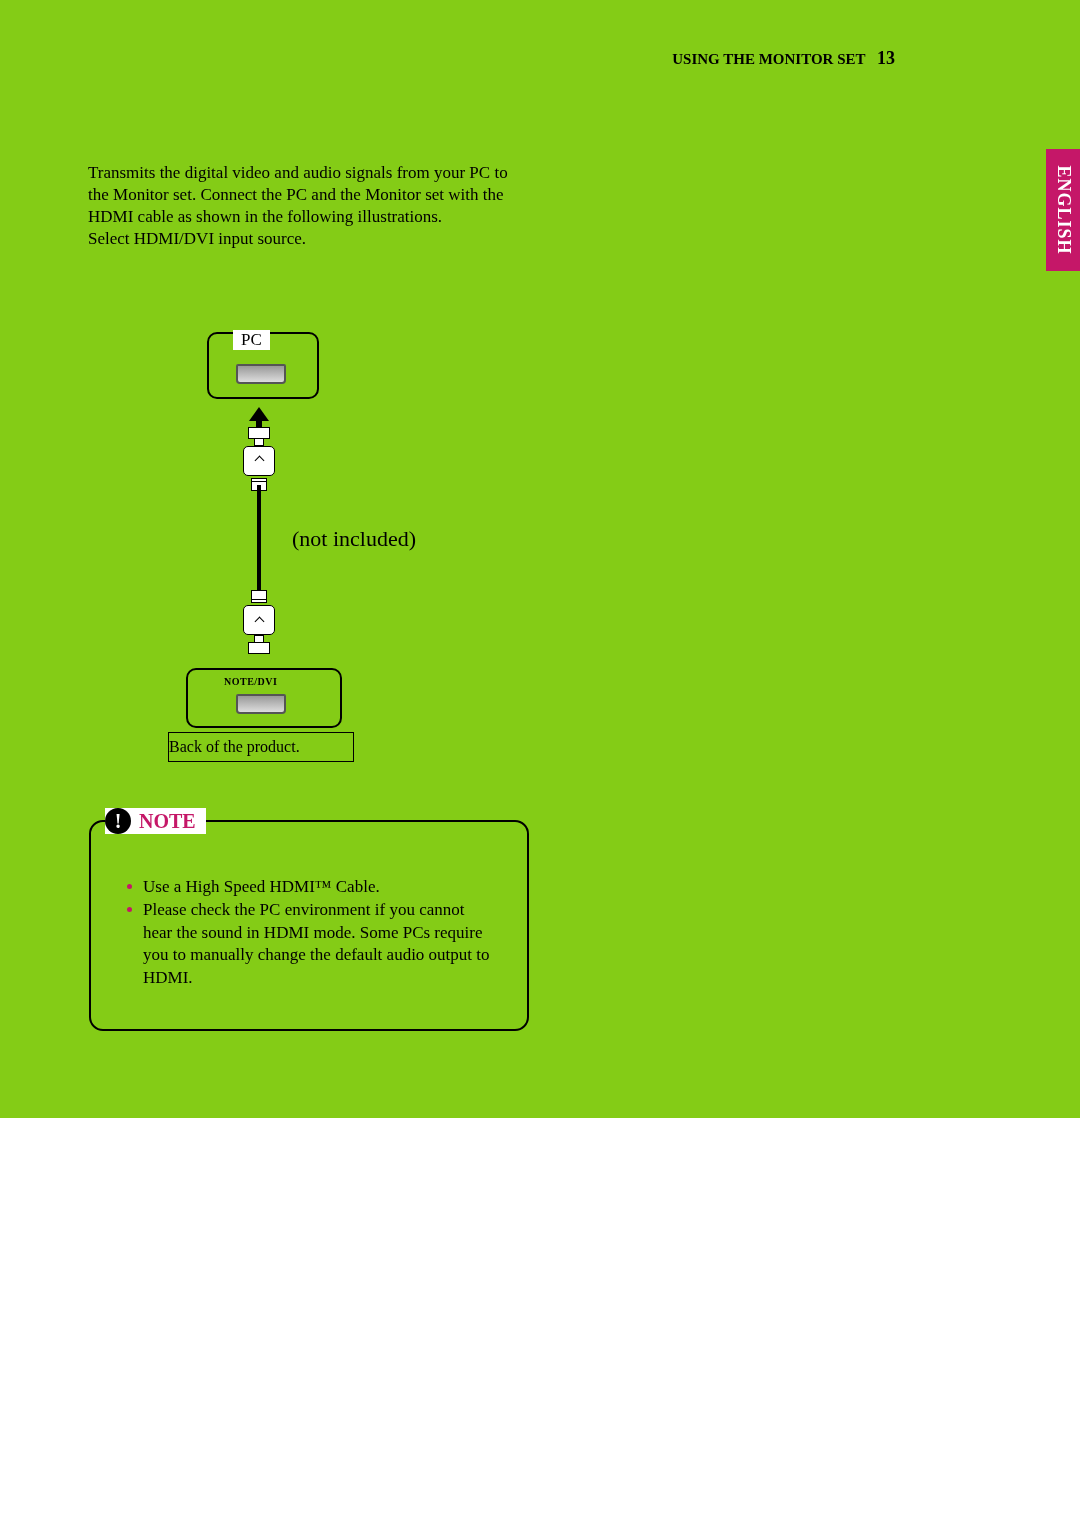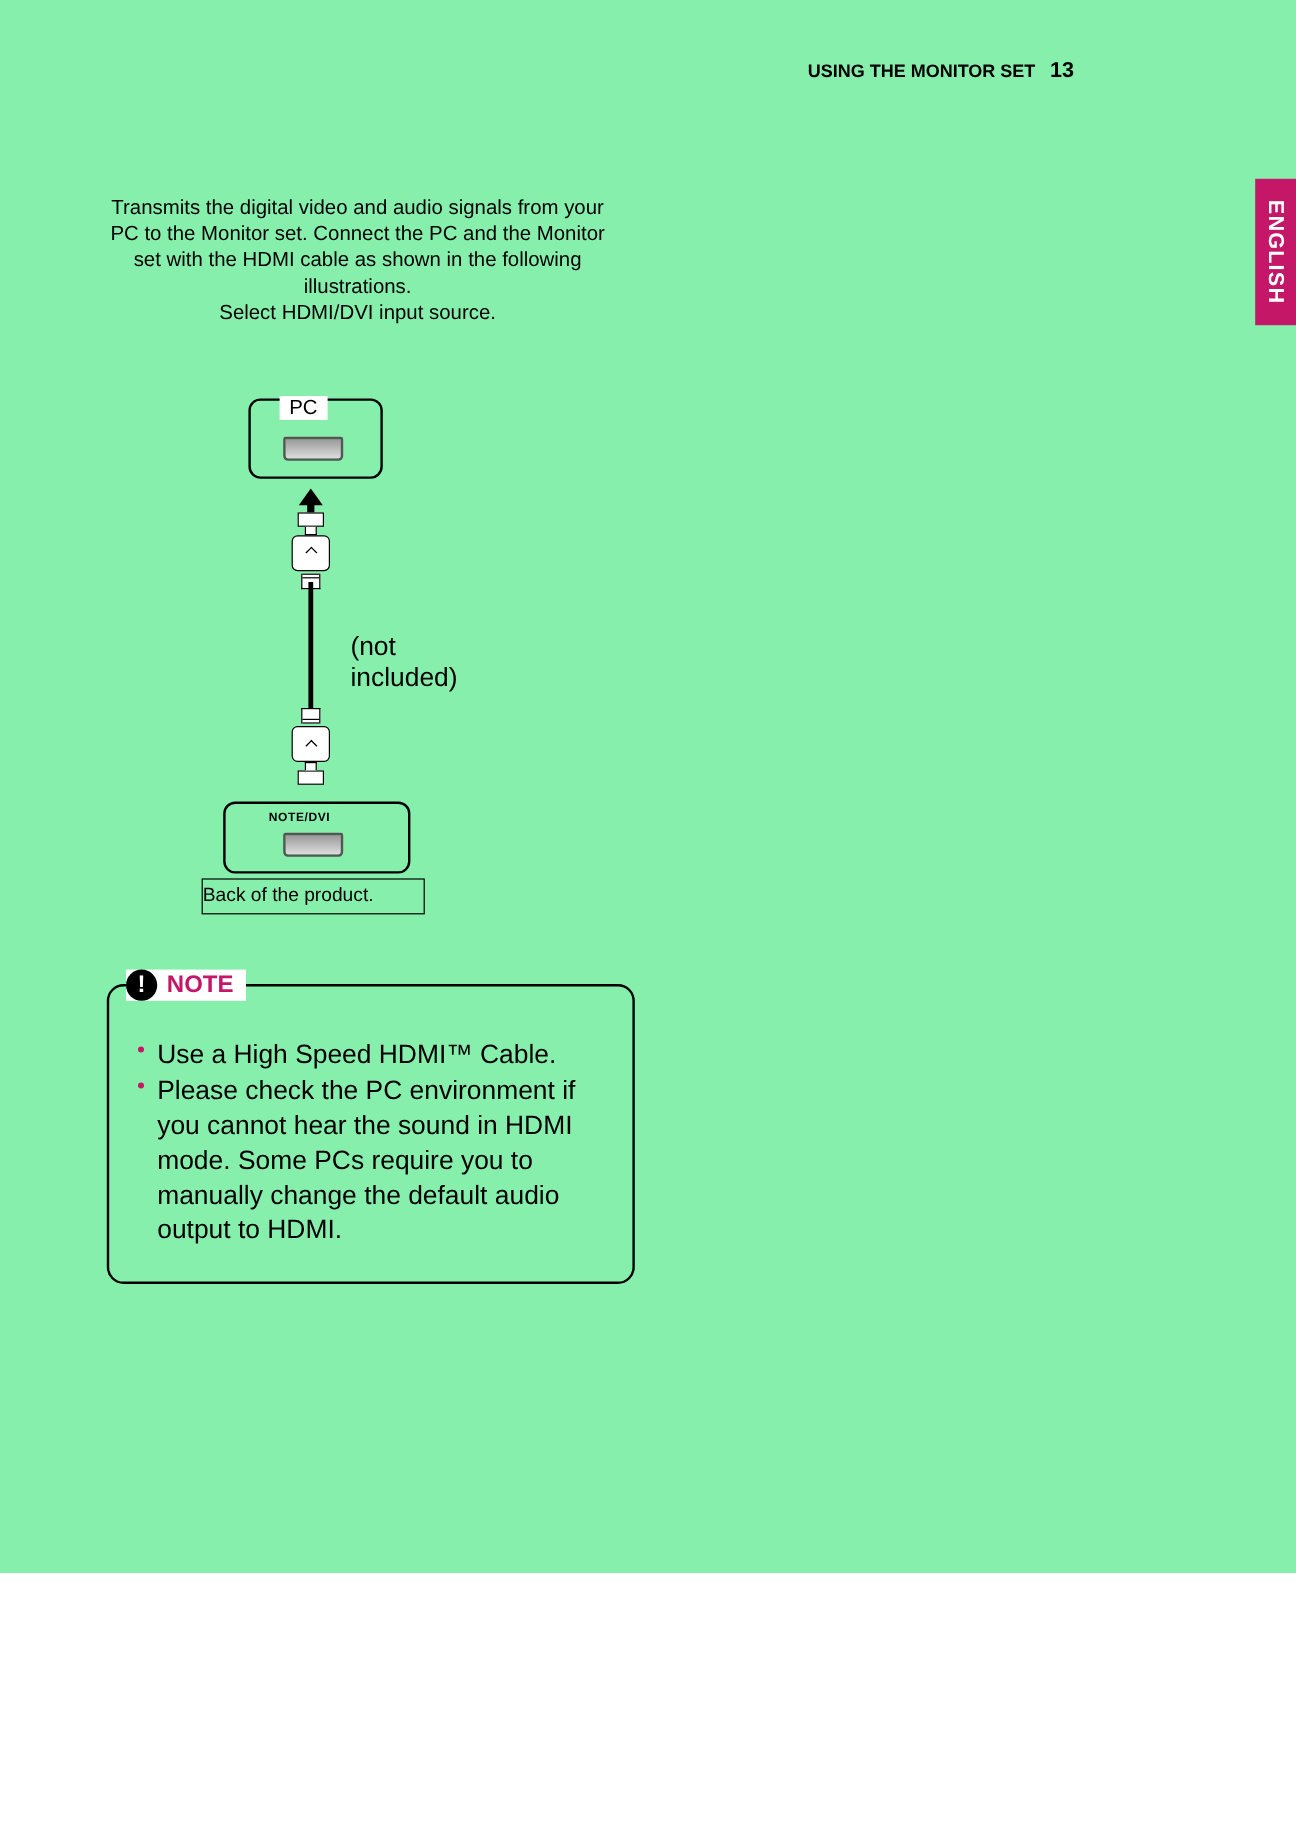--- a/index.html
+++ b/index.html
@@ -1,16 +1,16 @@
 <!DOCTYPE html>
 <html><head>
 <meta charset="utf-8">
 <style>
   html,body{margin:0;padding:0;background:#fff;font-family:Arial,Helvetica,sans-serif;color:#000;}
-  .page{position:relative;width:1080px;height:1311px;margin:0 auto;background:#86efac;}
+  .page{position:relative;width:1080px;height:1118px;margin:0 auto;background:#84cc16;font-family:Liberation Serif, serif;}
   .header{position:absolute;top:48px;right:185px;font-size:15px;font-weight:bold;}
   .header .num{font-size:18px;margin-left:8px;}
   
   .lang{position:absolute;top:149px;right:0;width:34px;height:122px;background:#C51768;}
   .lang .t{position:absolute;left:50%;top:50%;transform:translate(-50%,-50%) rotate(90deg);color:#fff;font-weight:bold;font-size:18px;letter-spacing:1px;white-space:nowrap;}
   h1{position:absolute;left:88px;top:115px;margin:0;font-size:30px;font-weight:bold;}
   .intro{position:absolute;left:88px;top:162px;width:420px;font-size:17px;line-height:1.30;}
   
   .diagram{position:absolute;left:172px;top:332px;width:250px;height:440px;}
   .pc-box{position:absolute;left:35px;top:0px;width:108px;height:63px;border:2px solid #000;border-radius:10px;}
@@ -36,40 +36,40 @@
   .cable{position:absolute;left:85px;top:153px;width:4px;height:108px;background:#000;}
   .not-included{position:absolute;left:120px;top:194px;font-size:22px;}
   .monitor-box{position:absolute;left:14px;top:336px;width:152px;height:56px;border:2px solid #000;border-radius:10px;}
   .back-box{position:absolute;left:-4px;top:400px;width:184px;height:28px;border:1.5px solid #000;text-align:left;font-size:16px;line-height:28px;}
   
   .note-wrap{position:absolute;left:89px;top:820px;width:440px;}
   .note-box{border:2px solid #000;border-radius:14px;padding:42px 20px 28px 24px;position:relative;}
   .note-title{position:absolute;top:-14px;left:14px;background:#fff;padding:0 10px 0 0;display:flex;align-items:center;gap:8px;}
   .note-icon{width:26px;height:26px;border-radius:50%;background:#000;color:#fff;font-weight:bold;font-size:20px;display:flex;align-items:center;justify-content:center;}
   .note-label{color:#C51768;font-weight:bold;font-size:20px;letter-spacing:0px;}
-  .note-box ul{margin:0;padding-left:0;list-style:none;font-size:22px;line-height:1.32;}
+  .note-box ul{margin:12px;padding-left:0;list-style:none;font-size:17px;line-height:1.32;}
   .note-box li{position:relative;padding-left:16px;margin-bottom:1px;}
   .note-box li::before{content:"";position:absolute;left:0;top:8px;width:5px;height:5px;border-radius:50%;background:#C51768;}
 </style>
 </head>
 <body>
 
 <div class="page">
 
   <div class="header">
     <span>USING THE MONITOR SET</span>
     <span class="num">13</span>
   </div>
 
   <div class="lang">
     <div class="t">ENGLISH</div>
   </div>
 
 
-  <div class="intro" style="white-space:pre-line;text-align:center;">Transmits the digital video and audio signals from your PC to the Monitor set. Connect the PC and the Monitor set with the HDMI cable as shown in the following illustrations.
+  <div class="intro" style="white-space:pre-line;">Transmits the digital video and audio signals from your PC to the Monitor set. Connect the PC and the Monitor set with the HDMI cable as shown in the following illustrations.
 Select HDMI/DVI input source.</div>
 
   <div class="diagram">
     <div class="pc-box"></div>
     <div class="pc-label">PC</div>
     <div class="port-top"></div>
     <div class="arrow-up"></div>
     <div class="arrowbar"></div>
 
     <div class="conn conn-top">

